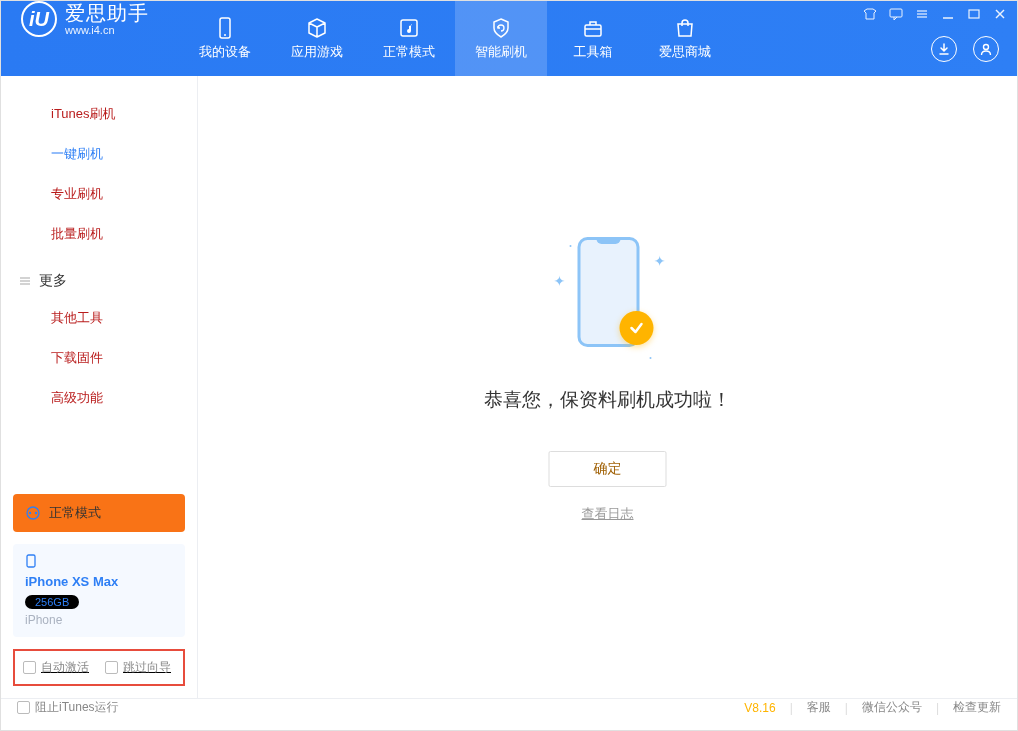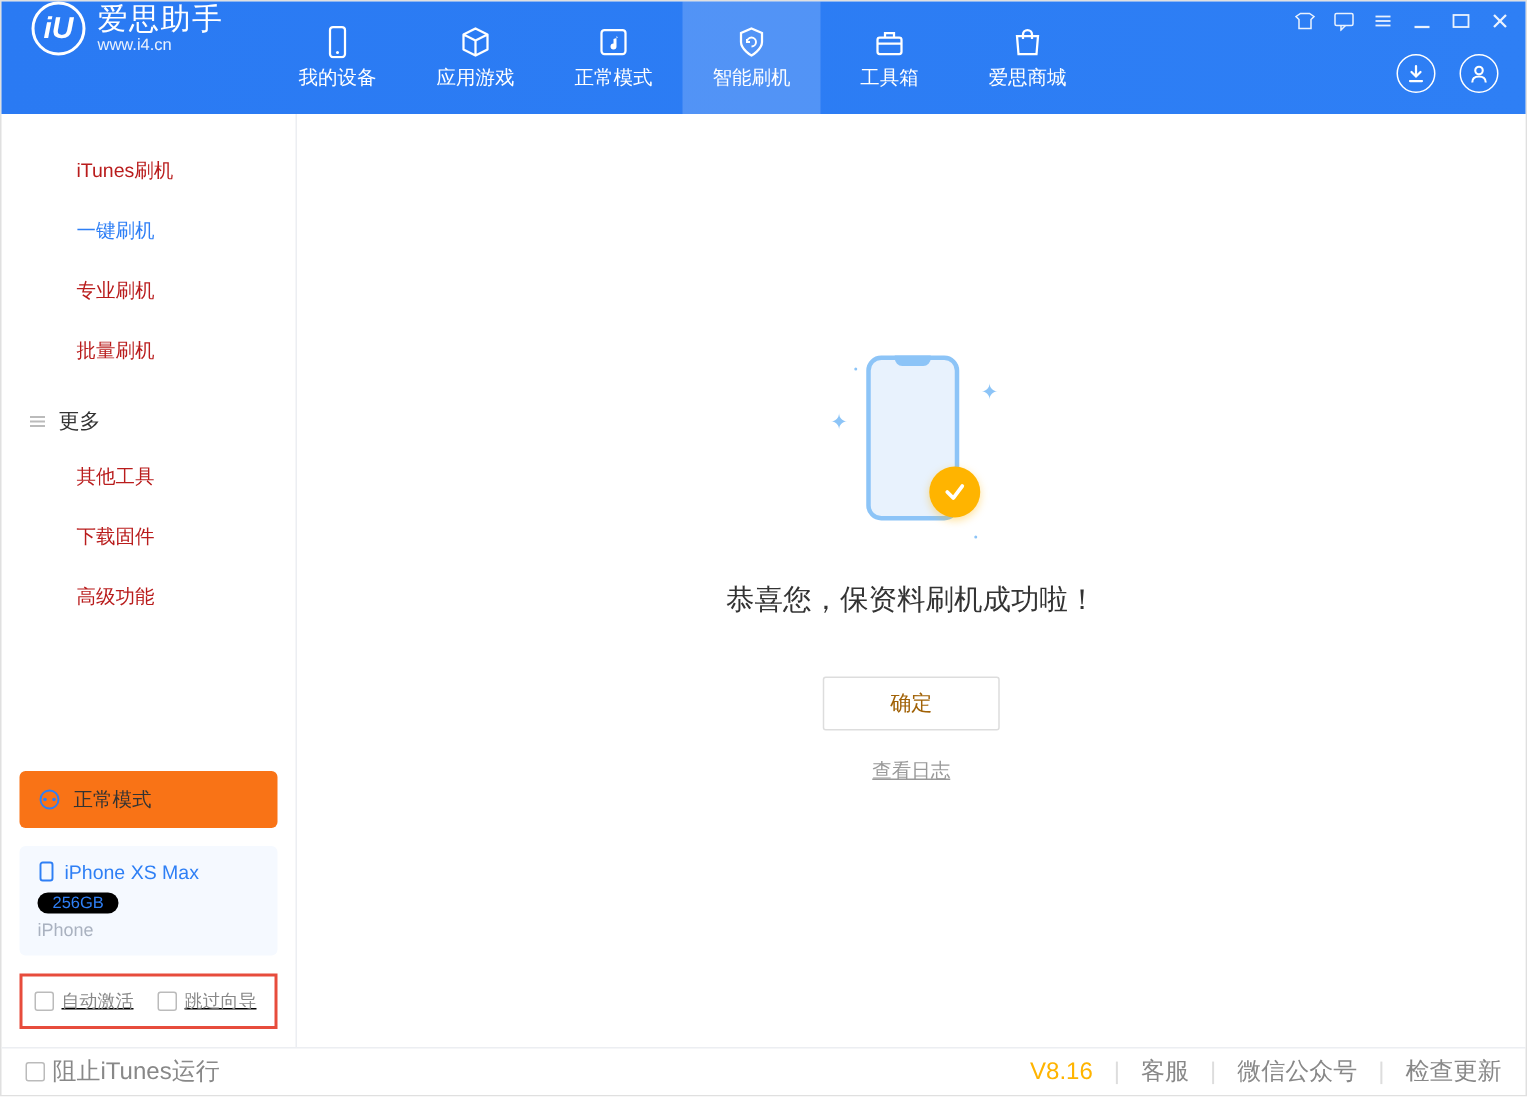--- a/index.html
+++ b/index.html
@@ -28,21 +28,21 @@
 .body { flex: 1; display: flex; overflow: hidden; }
 .sidebar { width: 197px; border-right: 1px solid #eceef2; display: flex; flex-direction: column; padding-top: 18px; }
 .sb-group-title { display: flex; align-items: center; gap: 8px; padding: 8px 18px; color: #333; font-size: 14px; font-weight: 500; }
 .sb-group-icon { color: #2e7ff5; font-size: 13px; }
 .sb-item { padding: 11px 0 11px 50px; color: #b91c1c; font-size: 13px; cursor: pointer; }
 .sb-item.active { color: #2e7ff5; }
 
 .sb-spacer { flex: 1; }
 .sb-card { margin: 6px 12px; background: #f97316; border-radius: 4px; padding: 10px 12px; display: flex; align-items: center; gap: 8px; font-size: 13px; color: #333; }
 .sb-dev-card { margin: 6px 12px 12px; background: #f5f9ff; border-radius: 4px; padding: 10px 12px; font-size: 13px; }
-.sb-dev-name { color: #2e7ff5; font-weight: 400; display: flex; align-items: flex-start; gap: 6px; }
+.sb-dev-name { color: #2e7ff5; font-weight: 700; display: flex; align-items: flex-start; gap: 6px; flex-direction: column; }
 .sb-dev-storage { display: inline-block; margin-top: 6px; background: #000000; color: #2e7ff5; border-radius: 10px; padding: 1px 10px; font-size: 11px; }
 .sb-dev-type { color: #aab2c0; font-size: 12px; margin-top: 4px; }
 
 .sb-options { margin: 0 12px 12px; padding: 8px 8px; border: 2px solid #e74c3c; display: flex; gap: 16px; align-items: center; text-decoration: underline; }
 .sb-check { display: flex; align-items: center; gap: 5px; font-size: 12px; color: #888; cursor: pointer; }
 .cb { width: 13px; height: 13px; border: 1px solid #bbb; border-radius: 2px; display: inline-block; }
 
 
 .main { flex: 1; position: relative; background: #fff; }
 .center-block { position: absolute; left: 50%; top: 48%; transform: translate(-50%, -50%); display: flex; flex-direction: column; align-items: center; }
@@ -53,21 +53,21 @@
 .spark { position: absolute; color: #8cc4f7; font-size: 14px; }
 .spark.s1 { left: 6px; top: 46px; }
 .spark.s2 { right: 2px; top: 26px; }
 .dot-s { position: absolute; width: 2px; height: 2px; background: #8cc4f7; border-radius: 50%; }
 
 .success-msg { font-size: 19px; color: #333; margin-bottom: 38px; }
 .ok-btn { border: 1px solid #ddd; background: #fff; color: #a16207; padding: 8px 44px; font-size: 14px; cursor: pointer; border-radius: 2px; margin-bottom: 18px; }
 .log-link { color: #999; font-size: 13px; cursor: pointer; text-decoration: underline; }
 
 
-.footer { height: 32px; border-top: 1px solid #eceef2; display: flex; align-items: center; padding: 0 16px; font-size: 16px; color: #888; }
+.footer { height: 32px; border-top: 1px solid #eceef2; display: flex; align-items: flex-start; padding: 0 16px; font-size: 12px; color: #888; }
 .footer .ft-check { display: flex; align-items: center; gap: 5px; cursor: pointer; }
 .footer-right { margin-left: auto; display: flex; align-items: center; gap: 14px; }
 .footer-right .version { color: #ffb400; }
 .footer-right .sep { color: #ddd; }
 .footer-right .ft-link { cursor: pointer; }
 
 svg { display: block; }
 </style>
 </head>
 <body>

